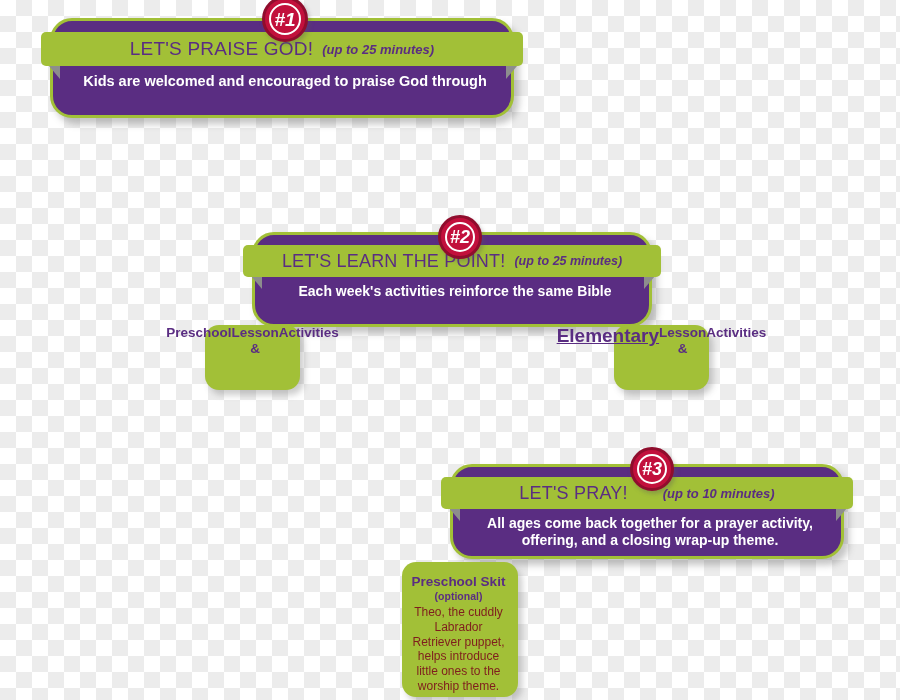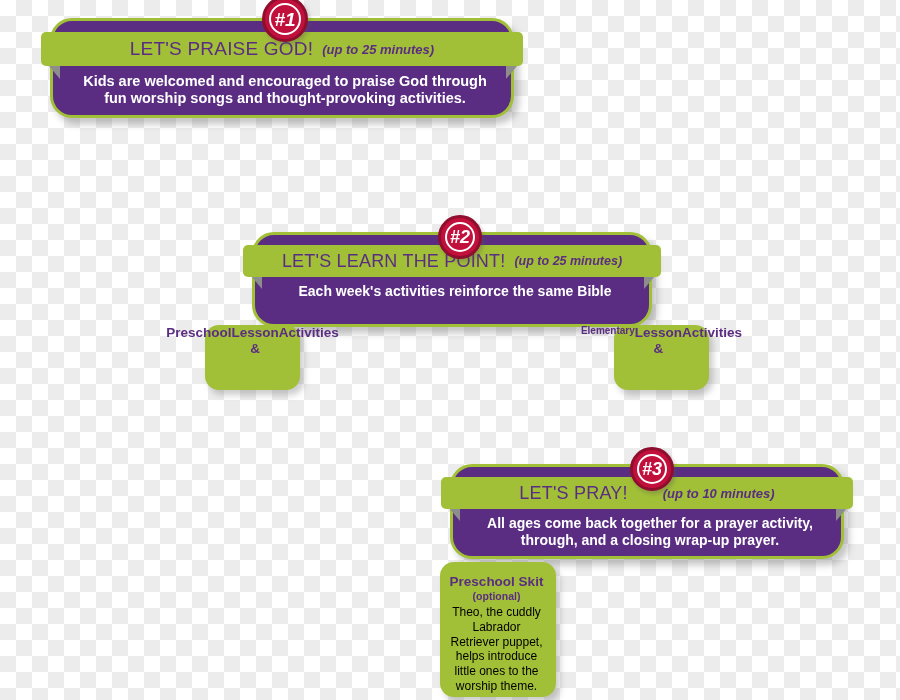--- a/index.html
+++ b/index.html
@@ -146,34 +146,33 @@
   }
   .tab-line {
     font-weight: bold;
     line-height: 1.16;
   }
 
   
   .skit {
     display: block;
     padding: 13px 11px 0 8px;
-    margin-left: 38px;
   }
   .skit-title {
     color: #5a2d82;
     font-weight: bold;
     line-height: 1.1;
   }
   .skit-sub {
     color: #5a2d82;
     font-weight: bold;
     line-height: 1.3;
   }
   .skit-text {
-    color: #000000;
+    color: #7f1d1d;
     line-height: 1.22;
     margin-top: 2px;
   }
 </style>
 </head>
 <body>
 
 <div id="canvas">
 
   <div class="step" style="left:50px; top:18px; width:470px; height:100px;">
@@ -183,21 +182,20 @@
     <div class="fold fold-left" style="left:-1px; top:48px;"></div>
     <div class="fold fold-right" style="left:456px; top:48px;"></div>
 
     <div class="ribbon" style="left:-9px; top:14px; width:482px; height:34px;">
       <span class="ribbon-title" style="font-size:19px;">LET'S PRAISE GOD!</span>
       <span class="ribbon-dur" style="font-size:13px;">(up to 25 minutes)</span>
     </div>
 
     <div class="card-body" style="top:55px; font-size:14.5px;">
       <div>Kids are welcomed and encouraged to praise God through</div>
-      <div>fun worship songs and thought-provoking activities.</div>
     </div>
   </div>
 
   <div class="badge" style="left:262px; top:-4px; width:46px; height:46px;">
     <span style="font-size:19px;">#1</span>
   </div>
 
   <div class="step" style="left:252px; top:232px; width:406px; height:95px;">
 
     <div class="card" style="width:400px; height:95px;"></div>
@@ -219,40 +217,40 @@
     <span style="font-size:18px;">#2</span>
   </div>
 
   <div class="tab" style="left:205px; top:325px; width:95px; height:65px;">
     <div class="tab-line" style="font-size:13.5px;">Preschool</div>
     <div class="tab-line" style="font-size:13.5px;">Lesson &amp;</div>
     <div class="tab-line" style="font-size:13.5px;">Activities</div>
   </div>
 
   <div class="tab" style="left:614px; top:325px; width:95px; height:65px;">
-    <div class="tab-line" style="font-size:10px;">Elementary</div>
+    <div class="tab-line" style="font-size:19px;text-decoration:underline;">Elementary</div>
     <div class="tab-line" style="font-size:13.5px;">Lesson &amp;</div>
     <div class="tab-line" style="font-size:13.5px;">Activities</div>
   </div>
 
   <div class="step" style="left:450px; top:464px; width:400px; height:95px;">
 
     <div class="card" style="width:394px; height:95px;"></div>
 
     <div class="fold fold-left" style="left:-1px; top:44px;"></div>
     <div class="fold fold-right" style="left:386px; top:44px;"></div>
 
     <div class="ribbon" style="left:-9px; top:13px; width:412px; height:32px;">
       <span class="ribbon-title" style="font-size:18px;">LET'S PRAY!</span>
       <span class="ribbon-dur" style="font-size:13px;margin-left:35px;">(up to 10 minutes)</span>
     </div>
 
     <div class="card-body" style="top:51px; font-size:14px;">
       <div>All ages come back together for a prayer activity,</div>
-      <div>through, and a closing wrap-up prayer.</div>
+      <div>offering, and a closing wrap-up theme.</div>
     </div>
   </div>
 
   <div class="badge" style="left:630px; top:447px; width:44px; height:44px;">
     <span style="font-size:18px;">#3</span>
   </div>
 
   <div class="tab skit" style="left:402px; top:562px; width:116px; height:135px;">
     <div class="skit-title" style="font-size:13.5px; text-align:center;">Preschool Skit</div>
     <div class="skit-sub" style="font-size:10.5px; text-align:center;">(optional)</div>

